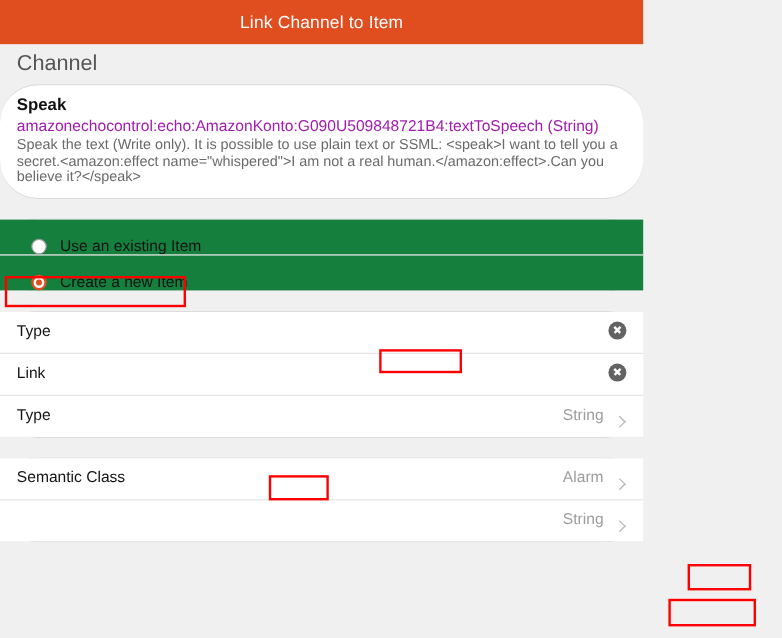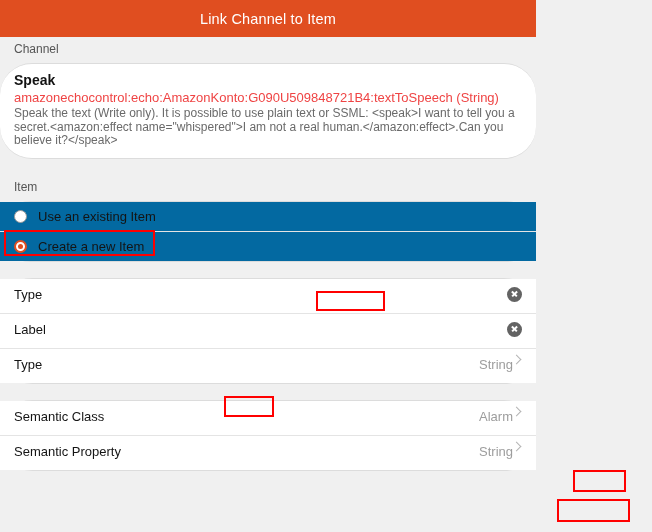--- a/index.html
+++ b/index.html
@@ -41,21 +41,21 @@
 
   
   .section-gap {
     height: 16px;
     background: #f0f0f0;
     flex: 0 0 auto;
   }
   .section-header {
     background: #f0f0f0;
     color: #555555;
-    font-size: 12px;
+    font-size: 18px;
     padding: 5px 14px 7px 14px;
     flex: 0 0 auto;
   }
   .panel {
     background: #ffffff;
     border-top: 1px solid #dcdcdc;
     border-bottom: 1px solid #dcdcdc;
     flex: 0 0 auto;
     border-radius: 32px;
   }
@@ -66,39 +66,39 @@
   }
   .channel-title {
     font-size: 14px;
     font-weight: bold;
     color: #121212;
     line-height: 17px;
     margin-bottom: 1px;
   }
   .channel-uid {
     font-size: 13px;
-    color: #ef4444;
+    color: #a21caf;
     line-height: 16px;
     margin-bottom: 1px;
     white-space: nowrap;
   }
   .channel-desc {
     font-size: 12px;
     color: #6a6a6a;
     line-height: 13.5px;
     word-break: break-word;
   }
 
   
   .radio-row {
     display: flex;
-    align-items: center;
+    align-items: flex-end;
     height: 29px;
-    padding: 0 14px;
-    background: #0369a1;
+    padding: 0 26px;
+    background: #15803d;
     position: relative;
   }
   .radio-row + .radio-row {
     border-top: 1px solid #e4e4e4;
   }
   .radio {
     width: 13px;
     height: 13px;
     border-radius: 50%;
     border: 1.4px solid #9a9a9a;
@@ -163,22 +163,22 @@
     color: #8a8a8a;
     line-height: 16px;
     margin-top: 1px;
   }
   .row-value-right {
     margin-left: auto;
     font-size: 13px;
     color: #9d9d9d;
     line-height: 18px;
     display: flex;
-    align-items: flex-start;
-    gap: 0;
+    align-items: flex-end;
+    gap: 10px;
     padding-right: 2px;
     flex: 0 0 auto;
   }
   .chevron {
     display: inline-block;
     width: 6px;
     height: 6px;
     border-right: 1.4px solid #b4b4b4;
     border-top: 1.4px solid #b4b4b4;
     transform: rotate(45deg);
@@ -244,21 +244,20 @@
   <div class="panel">
     <div class="channel-body">
       <div class="channel-title">Speak</div>
       <div class="channel-uid">amazonechocontrol:echo:AmazonKonto:G090U509848721B4:textToSpeech (String)</div>
       <div class="channel-desc">Speak the text (Write only). It is possible to use plain text or SSML: &lt;speak&gt;I want to tell you a secret.&lt;amazon:effect name="whispered"&gt;I am not a real human.&lt;/amazon:effect&gt;.Can you believe it?&lt;/speak&gt;</div>
     </div>
   </div>
 
   <div class="section-gap"></div>
 
-  <div class="section-header">Item</div>
   <div class="panel">
     <div class="radio-row">
       <span class="radio"></span>
       <span class="radio-label">Use an existing Item</span>
     </div>
     <div class="radio-row">
       <span class="radio checked"></span>
       <span class="radio-label">Create a new Item</span>
     </div>
   </div>
@@ -266,21 +265,21 @@
   <div class="section-gap"></div>
 
   <div class="panel">
 
     <div class="form-row">
       <div class="row-label">Type</div>
       <div class="clear-btn"></div>
     </div>
 
     <div class="form-row">
-      <div class="row-label">Label</div>
+      <div class="row-label">Link</div>
       <div class="clear-btn"></div>
     </div>
 
     <div class="form-row">
       <div class="row-label">Type</div>
       <div class="row-value-right">
         <span>String</span>
         <span class="chevron"></span>
       </div>
     </div>
@@ -292,21 +291,20 @@
 
   <div class="panel">
     <div class="form-row">
       <div class="row-label">Semantic Class</div>
       <div class="row-value-right">
         <span>Alarm</span>
         <span class="chevron"></span>
       </div>
     </div>
     <div class="form-row">
-      <div class="row-label">Semantic Property</div>
       <div class="row-value-right">
         <span>String</span>
         <span class="chevron"></span>
       </div>
     </div>
   </div>
 
   <div class="anno" id="anno-create-new"></div>
   <div class="anno" id="anno-name-speak"></div>
   <div class="anno" id="anno-category"></div>

